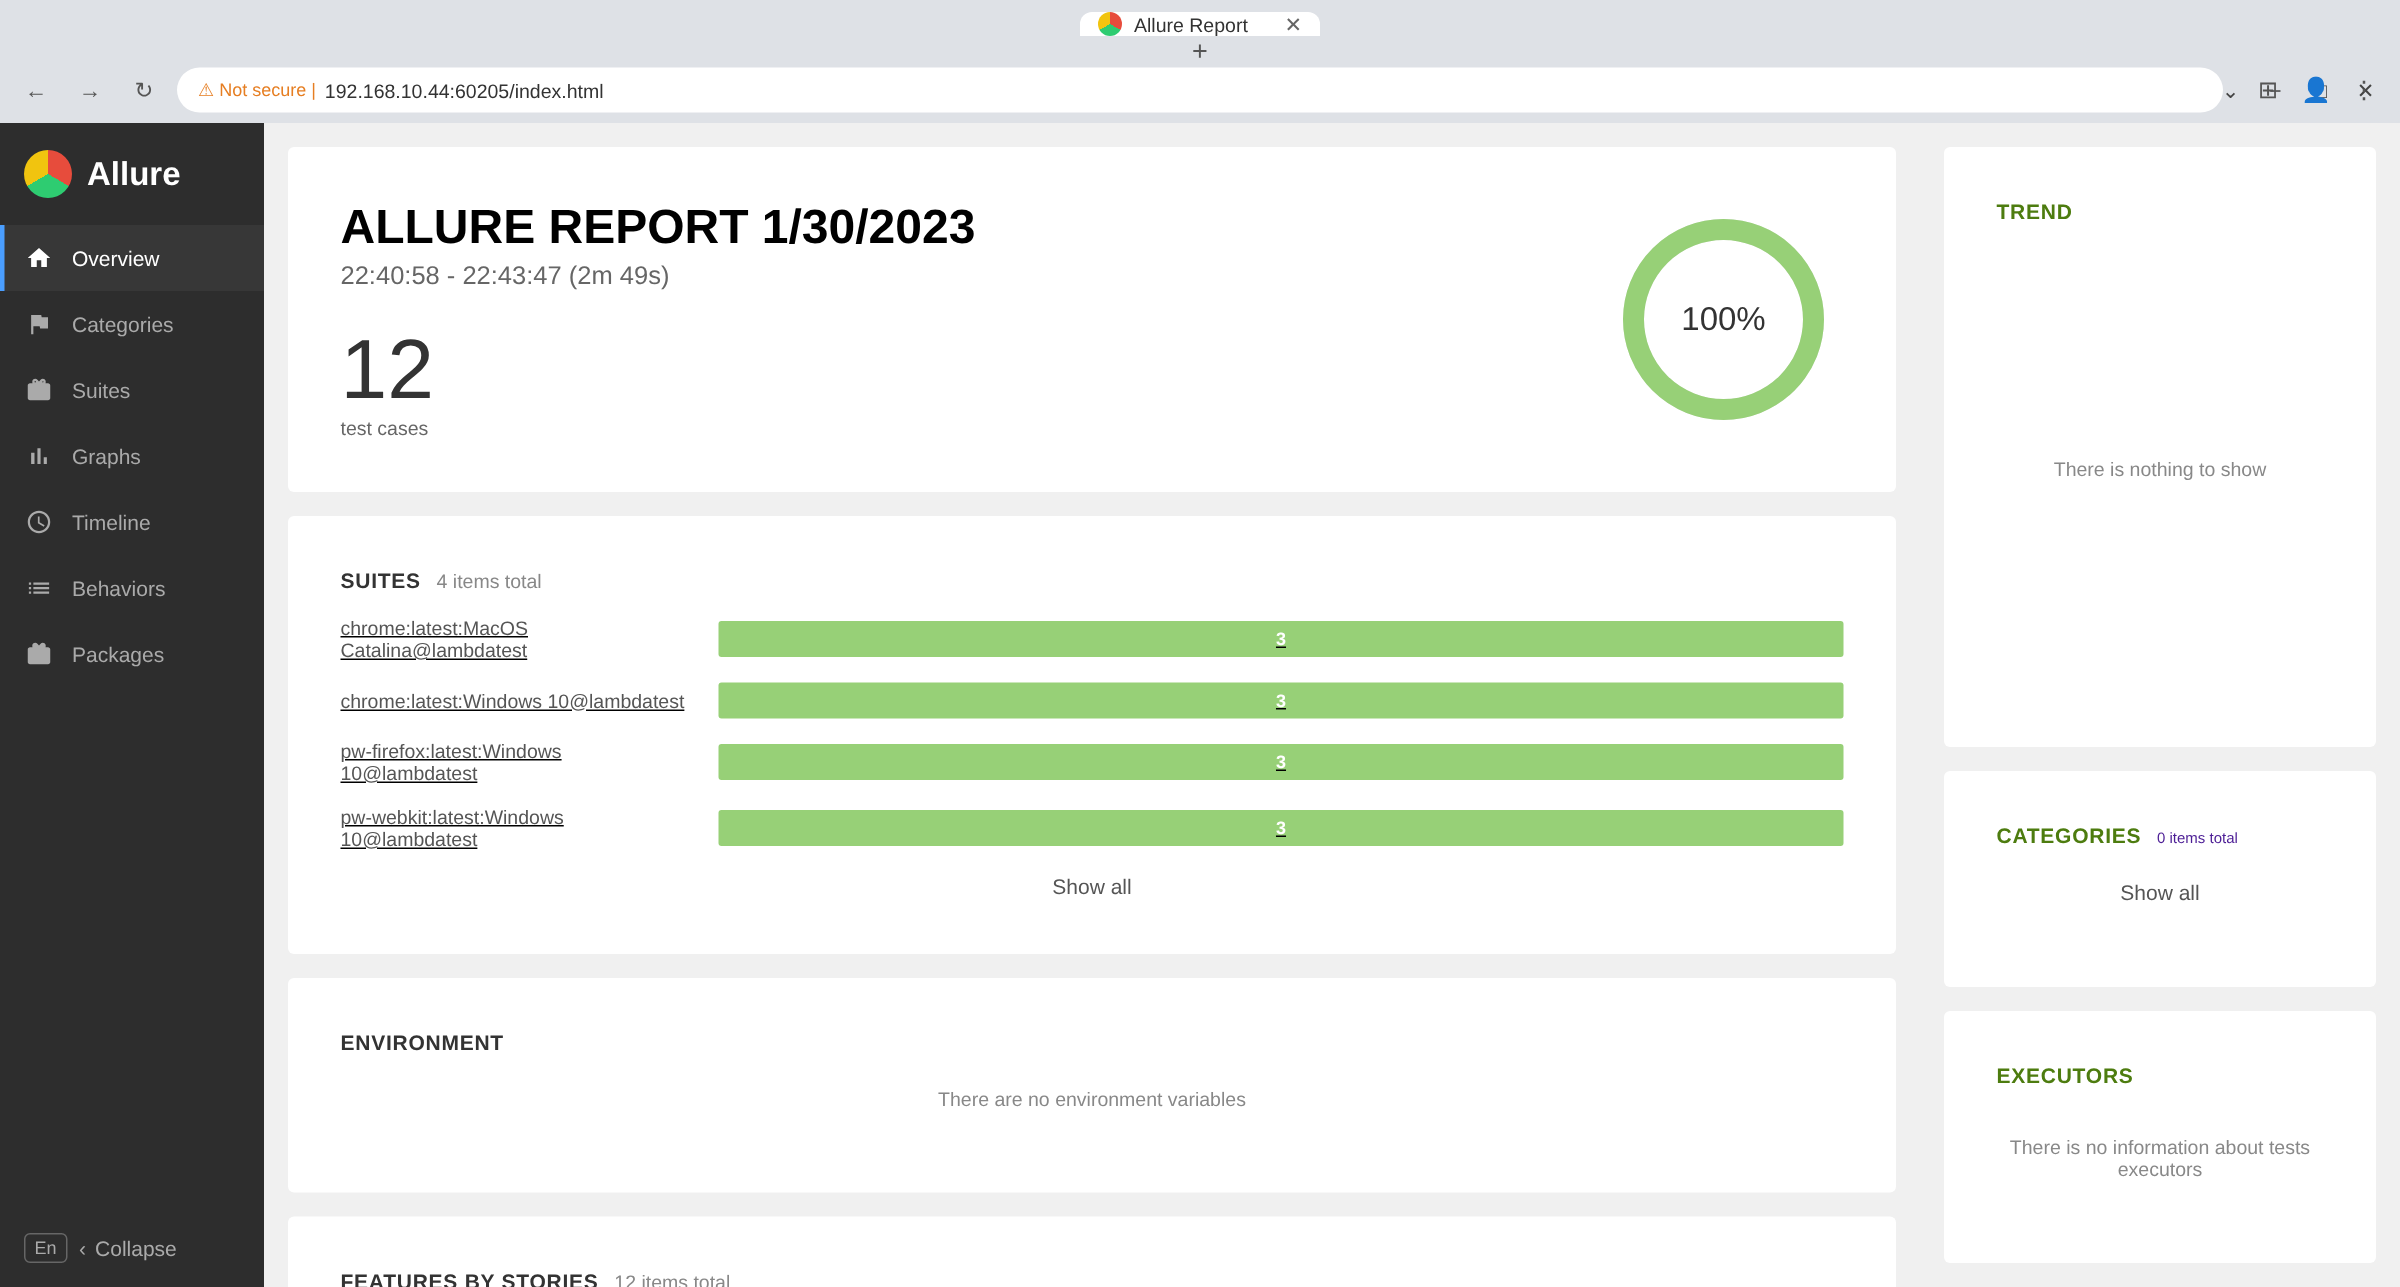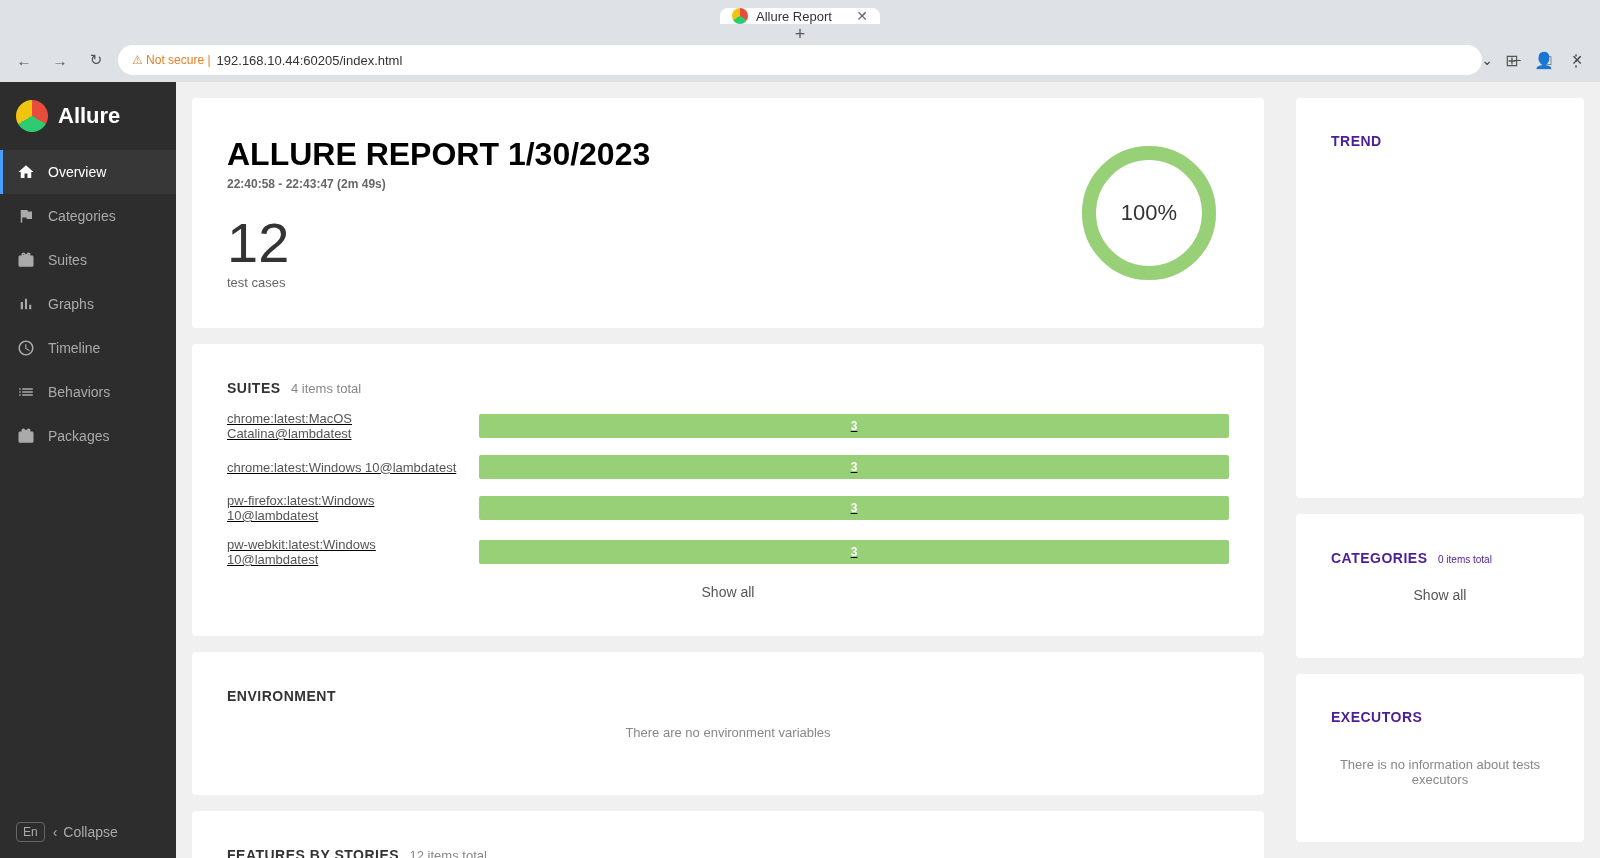--- a/index.html
+++ b/index.html
@@ -44,21 +44,21 @@
     
     .main-content { flex: 1; overflow-y: auto; display: flex; gap: 0; background: #f0f0f0; }
     .left-panel { flex: 1; padding: 16px; display: flex; flex-direction: column; gap: 16px; overflow-y: auto; }
     .right-panel { width: 320px; flex-shrink: 0; padding: 16px; display: flex; flex-direction: column; gap: 16px; overflow-y: auto; }
 
     
     .card { background: #fff; border-radius: 4px; padding: 35px; }
 
     
     .overview-header { display: flex; align-items: center; justify-content: space-between; }
-    .overview-time { font-size: 12px; color: #666; margin-top: 4px; font-weight: bold; }
+    .overview-time { font-size: 17px; color: #666; margin-top: 4px; }
     .test-count-block { margin-top: 24px; }
     .test-count-number { font-size: 56px; font-weight: 300; color: #333; line-height: 1; }
     .test-count-label { font-size: 13px; color: #666; margin-top: 4px; }
 
     
     .donut-container { position: relative; width: 160px; height: 160px; }
     .donut-svg { width: 160px; height: 160px; }
     .donut-label { position: absolute; top: 50%; left: 50%; transform: translate(-50%, -50%); font-size: 22px; font-weight: 500; color: #333; }
 
     
@@ -70,21 +70,21 @@
     .suite-bar { background: #97d077; border-radius: 2px; height: 24px; display: flex; align-items: center; justify-content: center; font-size: 12px; color: #fff; font-weight: 600; }
     .show-all { text-align: center; margin-top: 16px; }
     .show-all-link { font-size: 14px; color: #555; cursor: pointer; text-decoration: none; }
 
     
     .env-empty { text-align: center; color: #888; font-size: 13px; padding: 20px 0; }
 
     
     .trend-card { flex: 1; min-height: 200px; display: flex; flex-direction: column; }
     .trend-empty { flex: 1; display: flex; align-items: center; justify-content: center; color: #888; font-size: 13px; }
-    .right-section-title { font-size: 14px; font-weight: 700; color: #4c1d95; text-transform: uppercase; letter-spacing: 0.5px; margin-bottom: 12px; }
+    .right-section-title { font-size: 14px; font-weight: 700; color: #4d7c0f; text-transform: uppercase; letter-spacing: 0.5px; margin-bottom: 12px; }
     .right-section-subtitle { font-size: 10px; font-weight: 400; color: #4c1d95; margin-left: 6px; }
     .right-empty { text-align: center; color: #888; font-size: 13px; padding: 20px 0; }
   </style>
 </head>
 <body>
 
 <div class="browser-chrome">
   <div class="tab-bar">
     <div style="width:10px"></div>
     <div class="tab">
@@ -286,20 +286,21 @@
           <a class="show-all-link">Show all</a>
         </div>
       </div>
 
     </div>
 
     <div class="right-panel">
 
       <div class="card trend-card">
         <div class="right-section-title">TREND</div>
+        <div class="trend-empty">There is nothing to show</div>
       </div>
 
       <div class="card">
         <div>
           <span class="right-section-title">CATEGORIES</span>
           <span class="right-section-subtitle">0 items total</span>
         </div>
         <div class="right-empty">
           <a class="show-all-link">Show all</a>
         </div>

